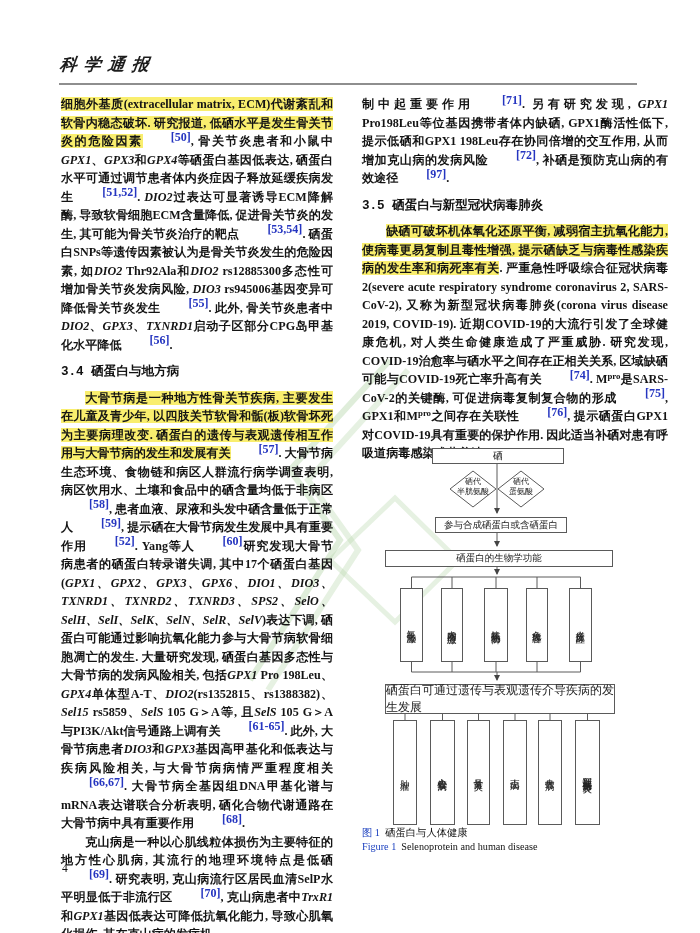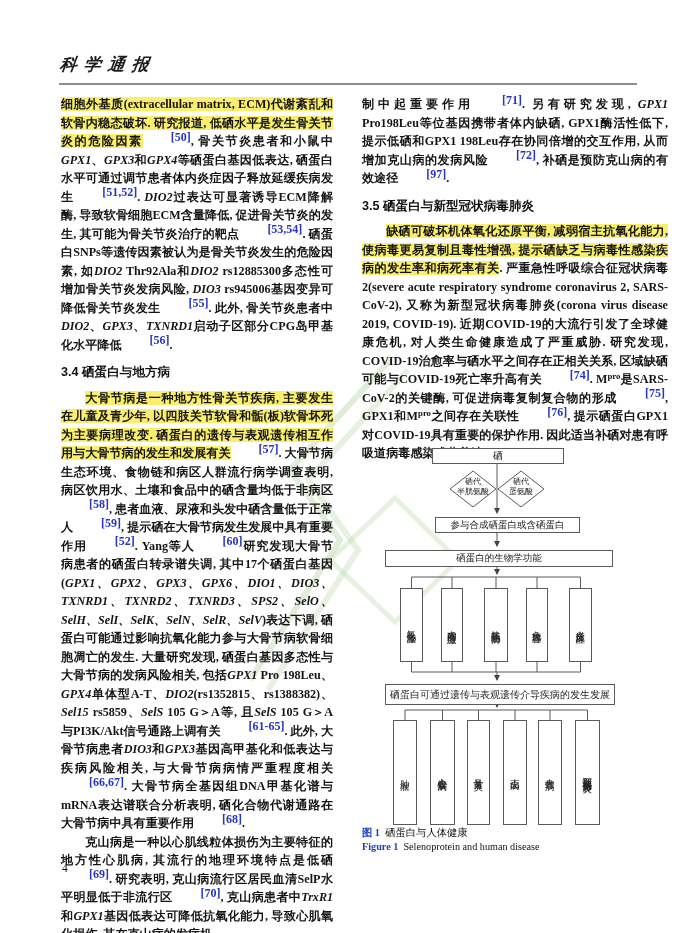--- a/index.html
+++ b/index.html
@@ -9,38 +9,38 @@
   .logo{position:absolute;left:60px;top:53px;font-size:17px;font-weight:bold;font-style:italic;
         letter-spacing:7px;transform:skewX(-7deg);color:#1c1c1c;white-space:nowrap;}
   .rule{position:absolute;left:59px;top:83px;width:578px;height:2px;background:#8e8e8e;}
   
   .col{position:absolute;text-align:justify;font-size:12.1px;line-height:18.5px;color:#141414;}
   .col-left{left:61px;top:95px;width:272px;}
   .col-right{left:362px;top:95px;width:306px;}
   .col p{margin:0;font-weight:bold;}
   .ind{text-indent:2em;}
   h3.sec{font-size:12.6px;font-weight:bold;margin:9px 0 7px 0;text-align:left;
-         font-family:Liberation Sans, sans-serif;color:#111;}
+         font-family:Liberation Mono, monospace;color:#111;}
   .seg-h{background:#f9ee6e;}
   .seg-i{font-style:italic;}
   .seg-r{color:#2535c0;font-size:12px;position:relative;top:-4.5px;line-height:0;padding-left:28px;}
   .seg-sp{font-size:8.8px;position:relative;top:-4.5px;line-height:0;}
   
   .wm{position:absolute;left:180px;top:350px;pointer-events:none;}
   
   .fig{position:absolute;left:360px;top:446px;width:306px;height:384px;}
   .fig svg.conn{position:absolute;left:0;top:0;}
   .fbox{position:absolute;border:1px solid #5a5a5a;background:#fff;display:flex;align-items:center;
         justify-content:center;font-size:10px;color:#222;box-sizing:border-box;
         font-family:"Liberation Sans","DejaVu Sans",sans-serif;}
   .vbox{writing-mode:vertical-rl;text-orientation:upright;letter-spacing:1px;font-size:9.5px;line-height:1;}
   .dlabel{position:absolute;font-size:8px;line-height:9.5px;text-align:center;color:#222;
           font-family:Liberation Serif, serif;}
   .cap{position:absolute;left:362px;top:826px;font-size:10.3px;line-height:13.5px;color:#111;}
-  .cap .lbl{color:#1a3fbf;font-weight:bold;margin-top:12px;}
+  .cap .lbl{color:#1a3fbf;font-weight:normal;margin-top:12px;}
   .cap .en{font-size:10.2px;}
   .pageno{position:absolute;left:62px;top:862px;font-size:11.5px;color:#111;}
 </style>
 </head>
 <body>
 
 <div class="page">
 
   <svg class="wm" width="340" height="380" viewBox="0 0 340 380">
     <polyline points="70,330 160,190 110,120 210,10" fill="none" stroke="#b7d7ad" stroke-width="6" opacity="0.45"></polyline>
@@ -103,30 +103,30 @@
 
     <div class="dlabel" style="left:90px;top:31px;width:46px;">
       <div>硒代</div>
       <div>半胱氨酸</div>
     </div>
     <div class="dlabel" style="left:138px;top:31px;width:46px;">
       <div>硒代</div>
       <div>蛋氨酸</div>
     </div>
 
-    <div class="fbox" style="left:75px;top:71px;width:145px;height:16px;font-size:9.5px;">参与合成硒蛋白或含硒蛋白</div>
+    <div class="fbox" style="left:75px;top:71px;width:132px;height:16px;font-size:9.5px;">参与合成硒蛋白或含硒蛋白</div>
     <div class="fbox" style="left:25px;top:104px;width:228px;height:17px;font-size:9.5px;text-align:center;">硒蛋白的生物学功能</div>
 
     <div class="fbox vbox" style="left:40px;top:142px;width:23px;height:74px;">氧化应激</div>
     <div class="fbox vbox" style="left:81px;top:142px;width:22px;height:74px;">内质网应激</div>
     <div class="fbox vbox" style="left:124px;top:142px;width:24px;height:74px;">抗氧化防御</div>
     <div class="fbox vbox" style="left:166px;top:142px;width:22px;height:74px;">免疫应答</div>
     <div class="fbox vbox" style="left:209px;top:142px;width:23px;height:74px;">炎症反应</div>
 
-    <div class="fbox" style="left:25px;top:238px;width:230px;height:21px;font-size:10px;">硒蛋白可通过遗传与表观遗传介导疾病的发生发展</div>
+    <div class="fbox" style="left:25px;top:238px;width:230px;height:30px;font-size:12px;">硒蛋白可通过遗传与表观遗传介导疾病的发生发展</div>
 
     <div class="fbox vbox" style="left:33px;top:274px;width:24px;height:105px;">肿瘤</div>
     <div class="fbox vbox" style="left:70px;top:274px;width:25px;height:105px;">心血管疾病</div>
     <div class="fbox vbox" style="left:107px;top:274px;width:23px;height:105px;">骨关节炎</div>
     <div class="fbox vbox" style="left:143px;top:274px;width:24px;height:105px;">克山病</div>
     <div class="fbox vbox" style="left:178px;top:274px;width:24px;height:105px;">大骨节病</div>
     <div class="fbox vbox" style="left:215px;top:274px;width:25px;height:105px;">新型冠状病毒肺炎</div>
   </div>
 
   <div class="cap">

